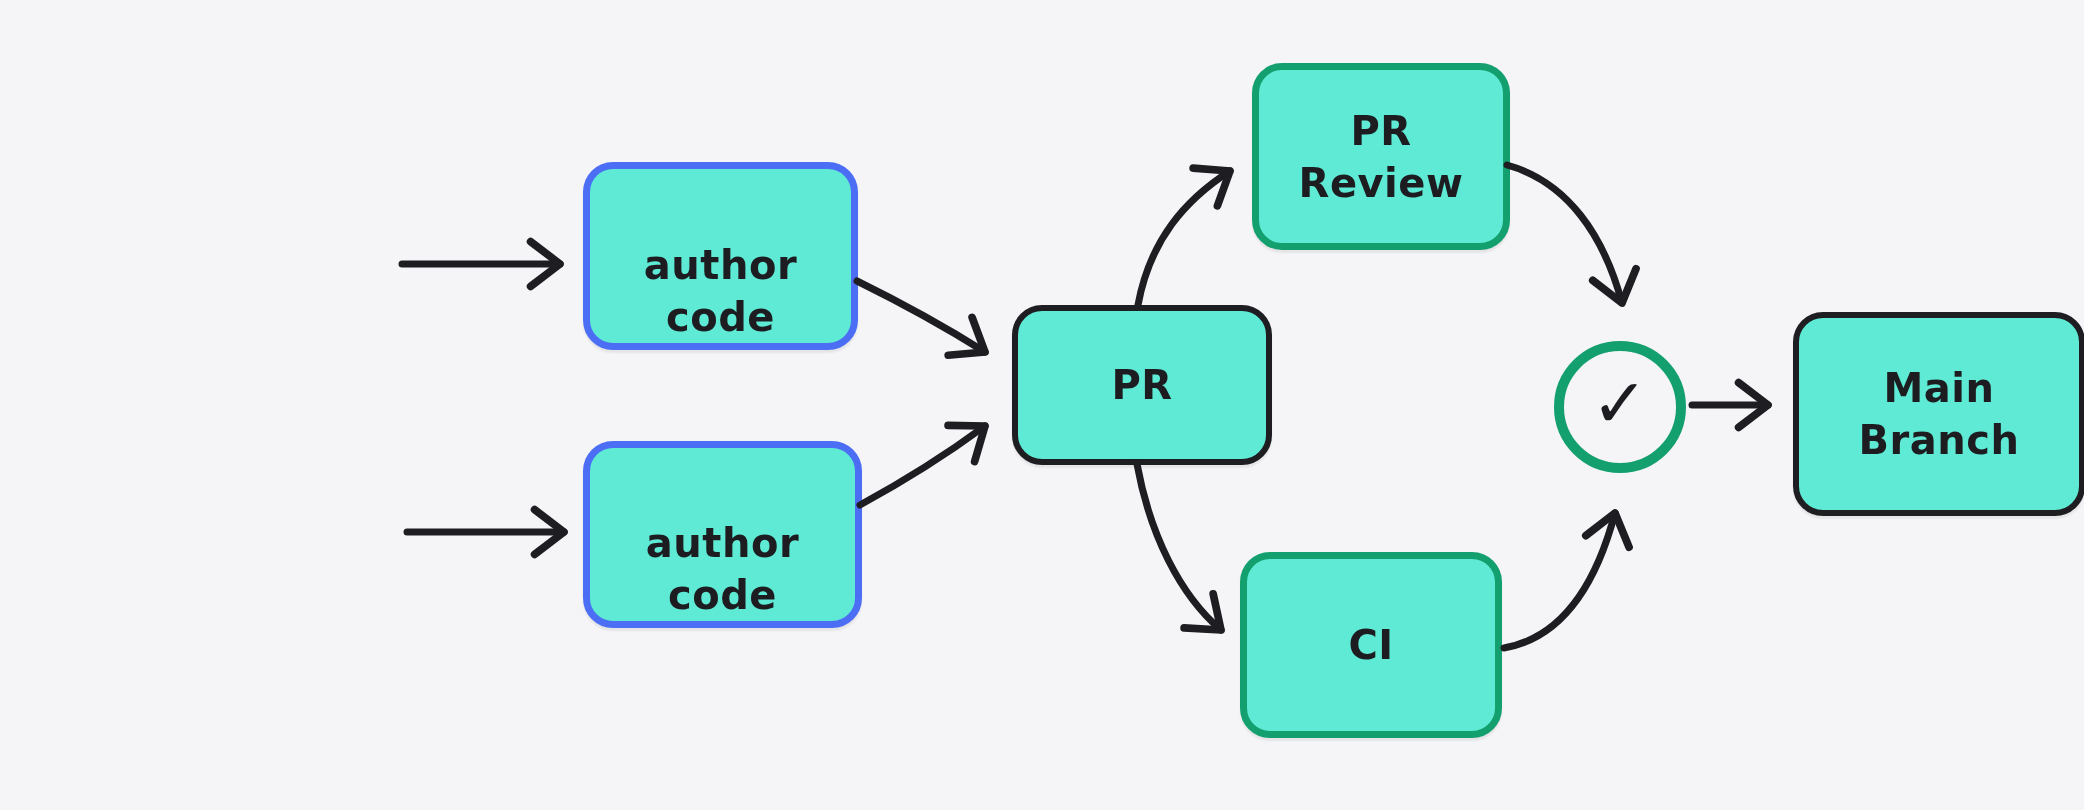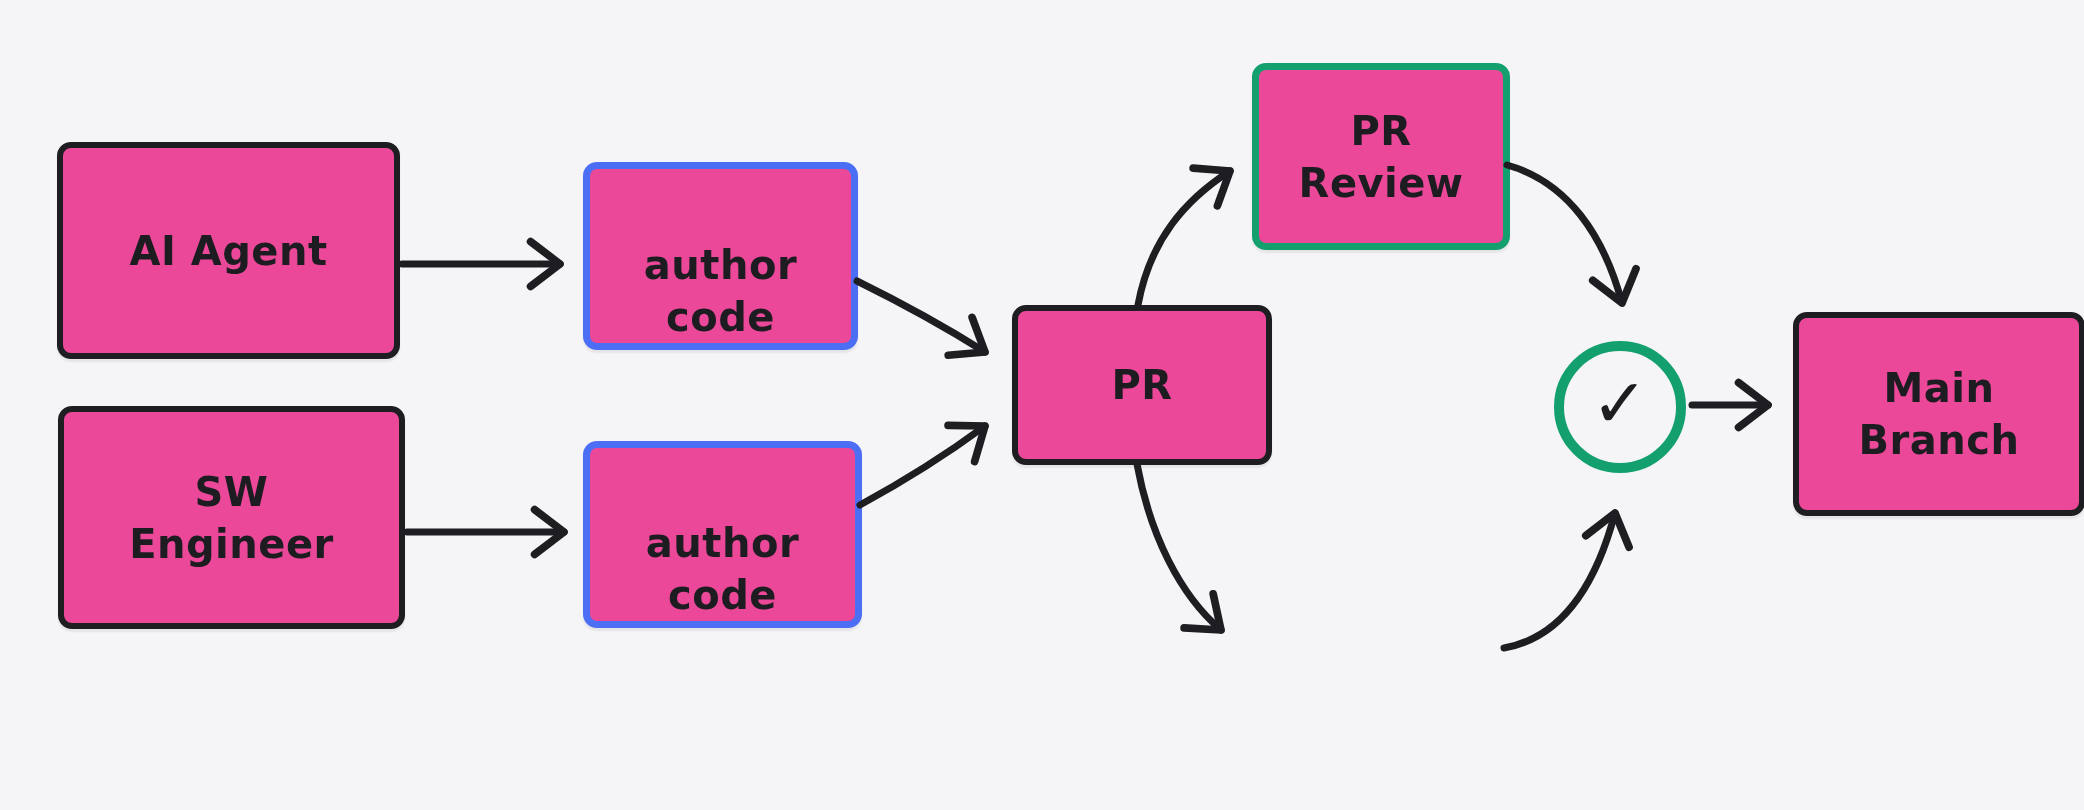--- a/index.html
+++ b/index.html
@@ -11,22 +11,22 @@
     position: relative;
     width: 2084px;
     height: 810px;
     background: #f5f5f8;
     font-family: "DejaVu Sans", sans-serif;
     overflow: hidden;
   }
   .node {
     position: absolute;
     box-sizing: border-box;
-    background: #ec4899;
-    border-radius: 14px;
+    background: #5eead4;
+    border-radius: 30px;
     display: flex;
     align-items: center;
     justify-content: center;
     text-align: center;
     color: #1d1d21;
     font-weight: bold;
     font-size: 40px;
     line-height: 1.3;
     letter-spacing: 0.5px;
     white-space: pre-line;
@@ -72,48 +72,44 @@
     stroke-width: 7;
     stroke-linecap: round;
     stroke-linejoin: round;
   }
 </style>
 </head>
 <body>
 
 <div class="canvas">
 
-  <div class="node dark" id="n-ai">
-    <span class="lbl">AI Agent</span>
-  </div>
 
   <div class="node blue" id="n-ac1">
     <span class="lbl">author
 code</span>
   </div>
 
-  <div class="node dark" id="n-sw">
-    <span class="lbl">SW
-Engineer</span>
-  </div>
 
   <div class="node blue" id="n-ac2">
     <span class="lbl">author
 code</span>
   </div>
 
   <div class="node dark" id="n-pr">
     <span class="lbl">PR</span>
   </div>
 
   <div class="node green" id="n-prr">
     <span class="lbl">PR
 Review</span>
   </div>
 
+  <div class="node green" id="n-ci">
+    <span class="lbl">CI</span>
+  </div>
 
   <div class="node circle" id="n-check">
     <span class="check-glyph">✓</span>
   </div>
 
   <div class="node dark" id="n-mb">
     <span class="lbl">Main
 Branch</span>
   </div>
 

